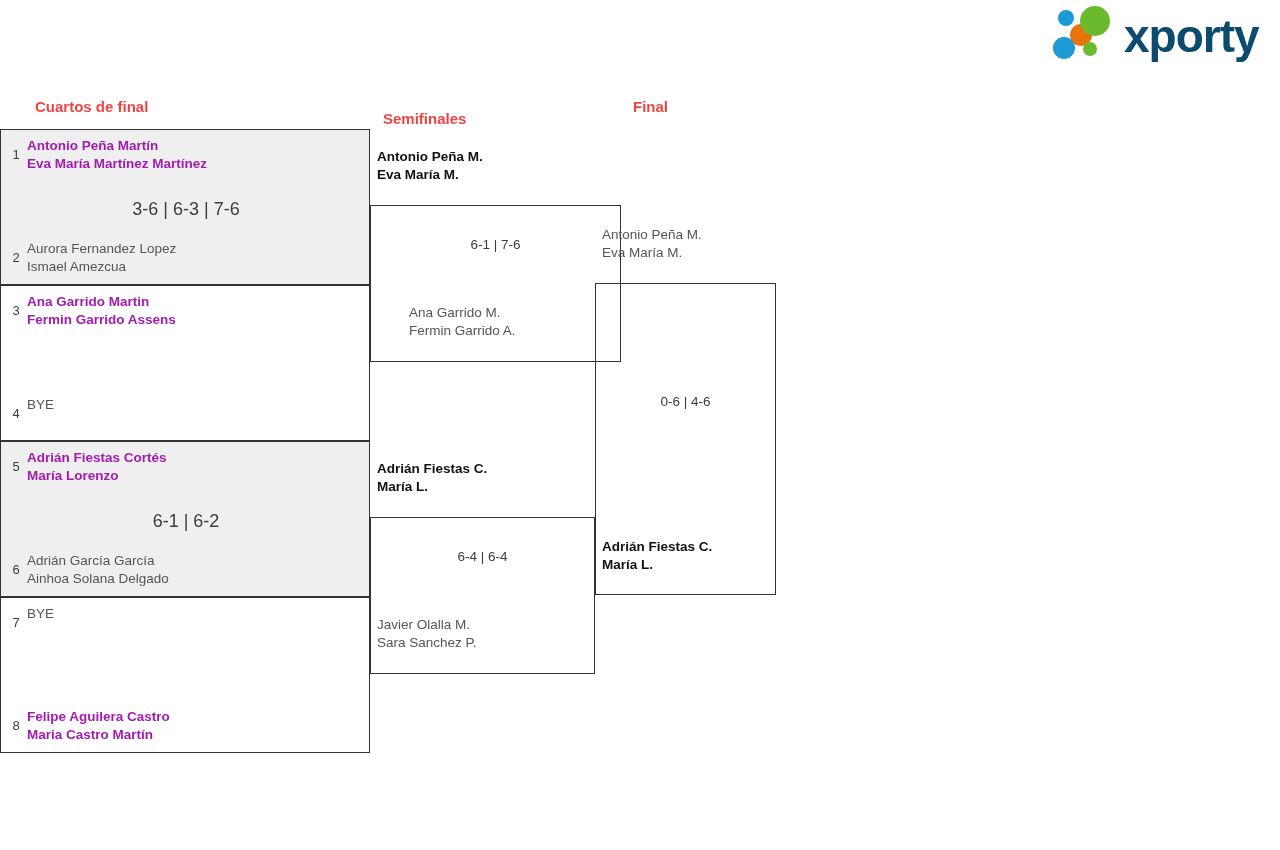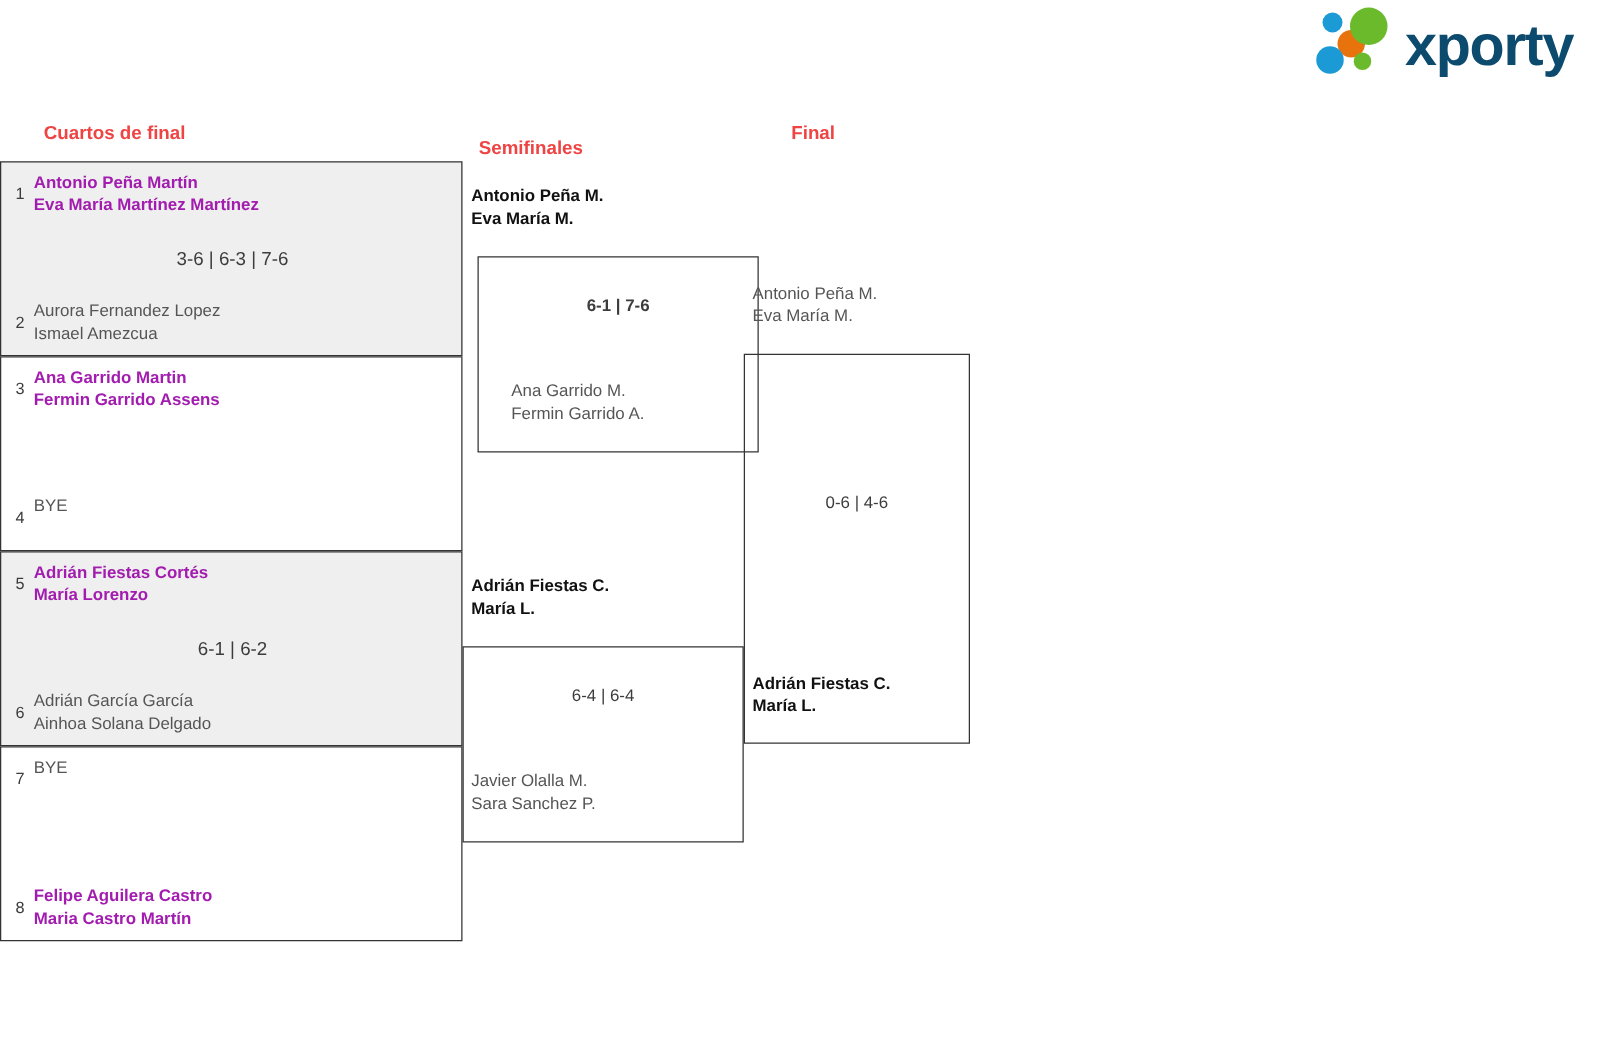--- a/index.html
+++ b/index.html
@@ -64,21 +64,21 @@
     position: absolute; left: 26px; top: 1px; right: 6px;
     font-size: 13.5px; line-height: 18px;
   }
   .nm { display: block; white-space: nowrap; }
   .winner .nm { font-weight: bold; color: #a21caf; }
   .loser .nm { font-weight: normal; color: #555555; }
 
   .qf-score {
     position: absolute; left: 0; width: 370px;
     text-align: center;
-    font-size: 15px; color: #3c3c3c;
+    font-size: 18px; color: #3c3c3c;
   }
 
   
   .match-box {
     position: absolute;
     border: 1px solid #333333;
     background: transparent;
   }
   .box-score {
     position: absolute; left: 0; width: 100%;
@@ -181,21 +181,21 @@
       <div class="qf-score" style="top:69px;"></div>
       <div class="slot winner" style="top:109px;">
         <div class="slot-seed">8</div>
         <div class="slot-names">
           <span class="nm">Felipe Aguilera Castro</span>
           <span class="nm">Maria Castro Martín</span>
         </div>
       </div>
     </div>
 
-    <div class="match-box" style="left:382px; top:205px; width:225px; height:157px;font-weight:bold;">
+    <div class="match-box" style="left:370px; top:205px; width:251px; height:157px;">
       <div class="box-score" style="top:31px;">6-1 | 7-6</div>
     </div>
     <div class="team-label winner" style="left:377px; top:148px;">
       <span class="nm">Antonio Peña M.</span>
       <span class="nm">Eva María M.</span>
     </div>
     <div class="team-label loser" style="left:377px; top:304px;margin-left:32px;">
       <span class="nm">Ana Garrido M.</span>
       <span class="nm">Fermin Garrido A.</span>
     </div>

